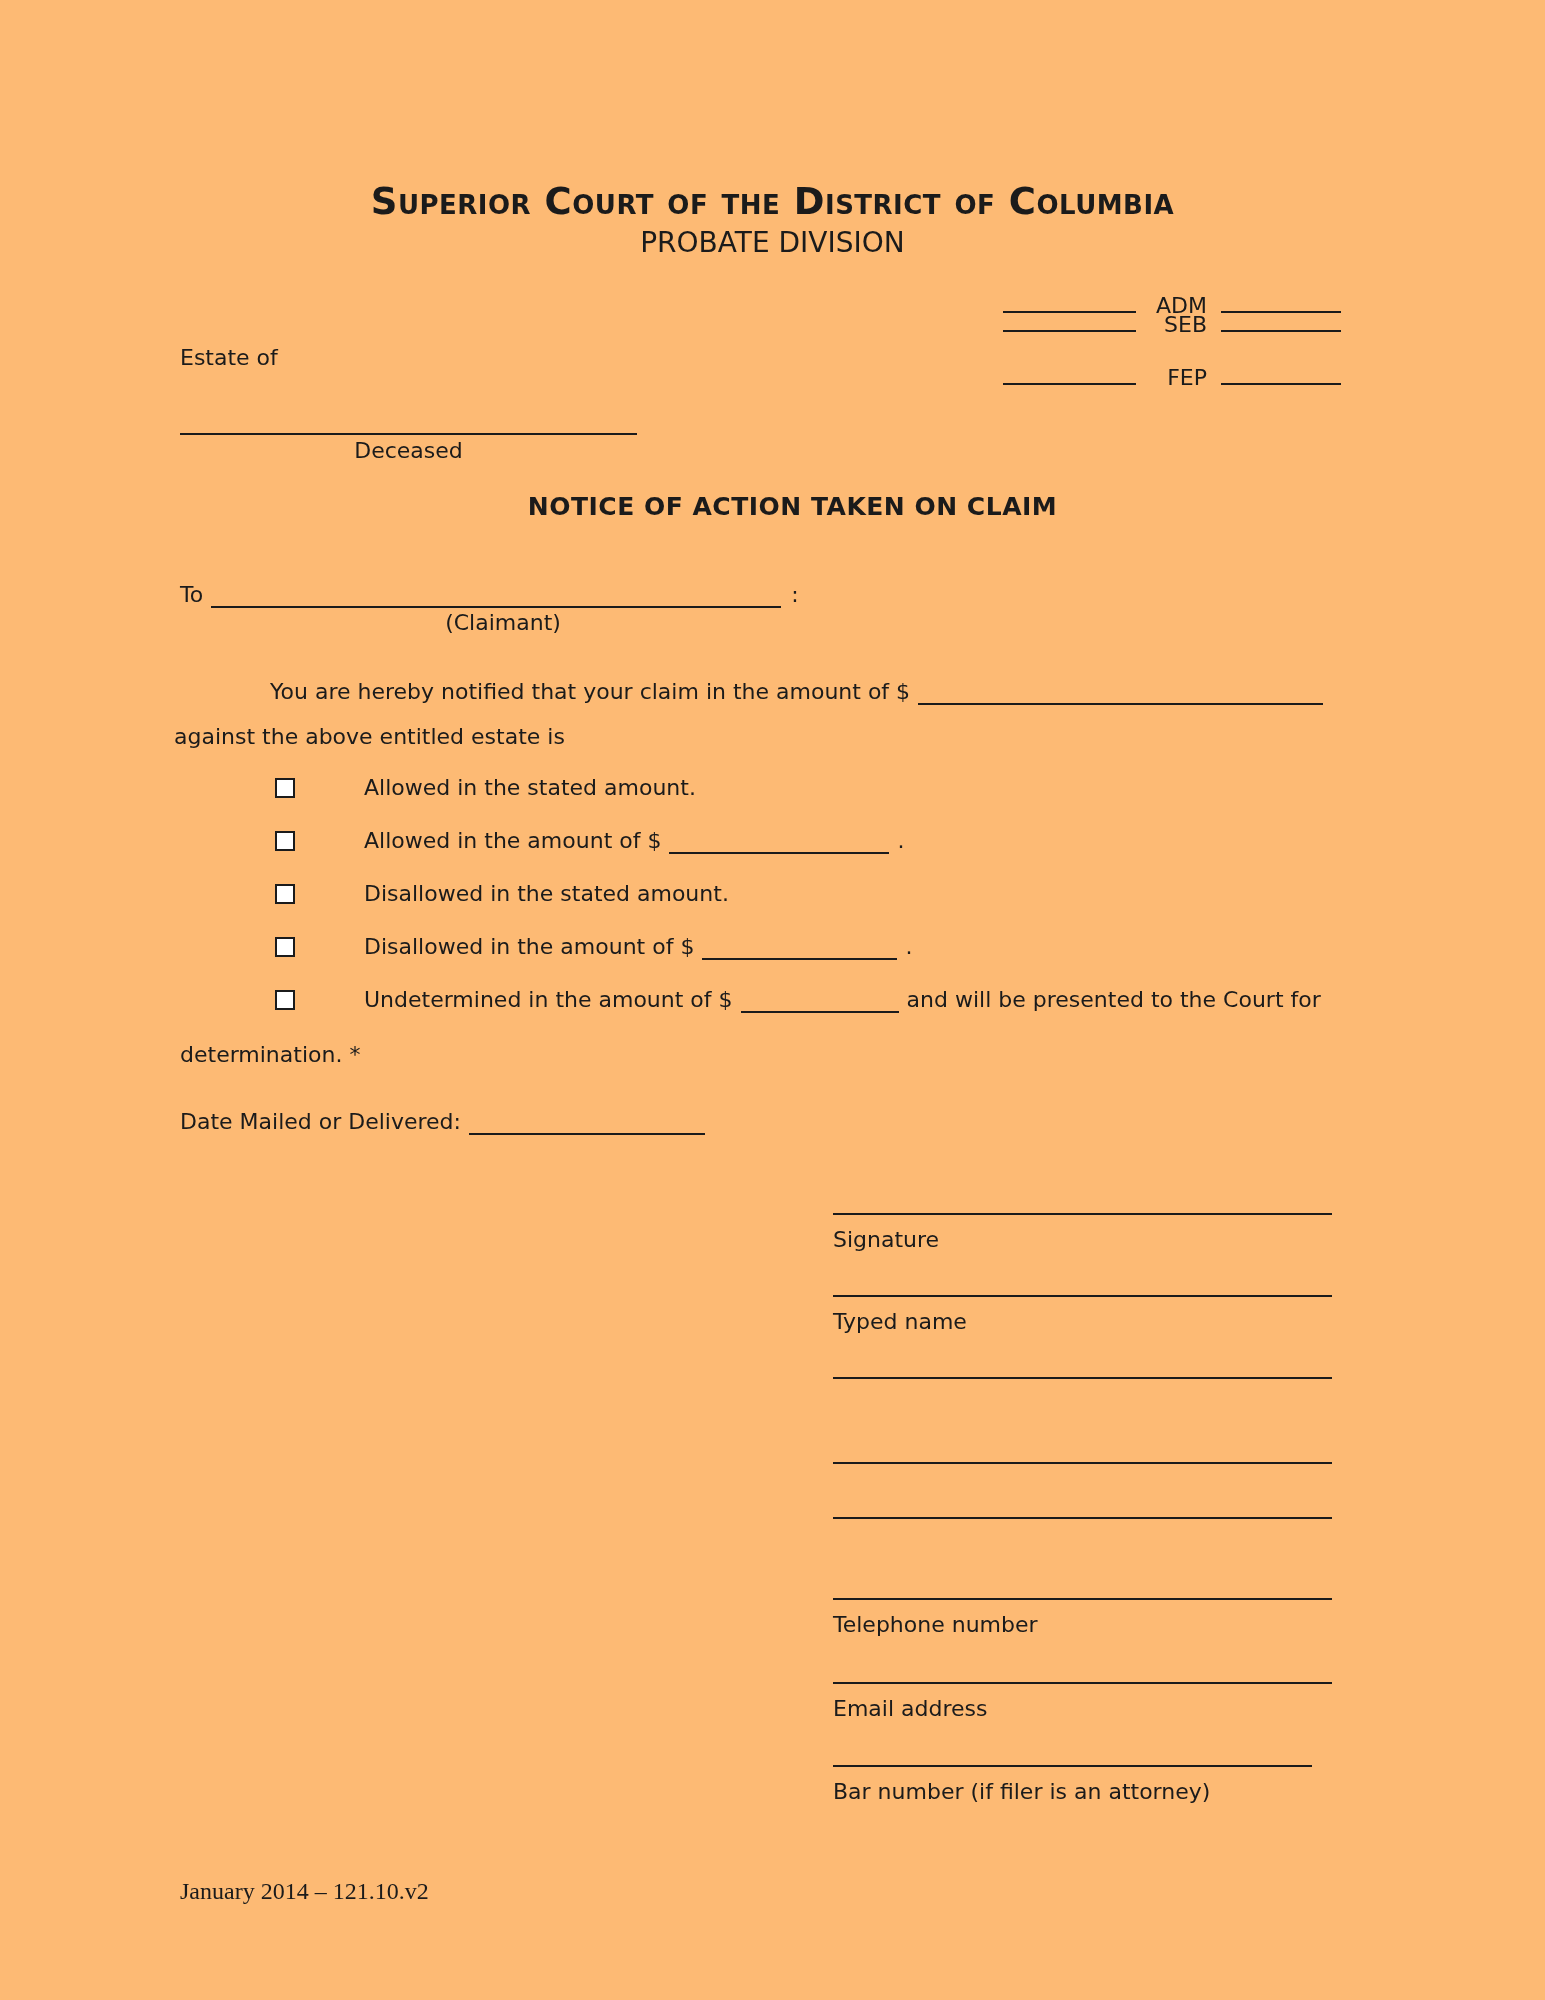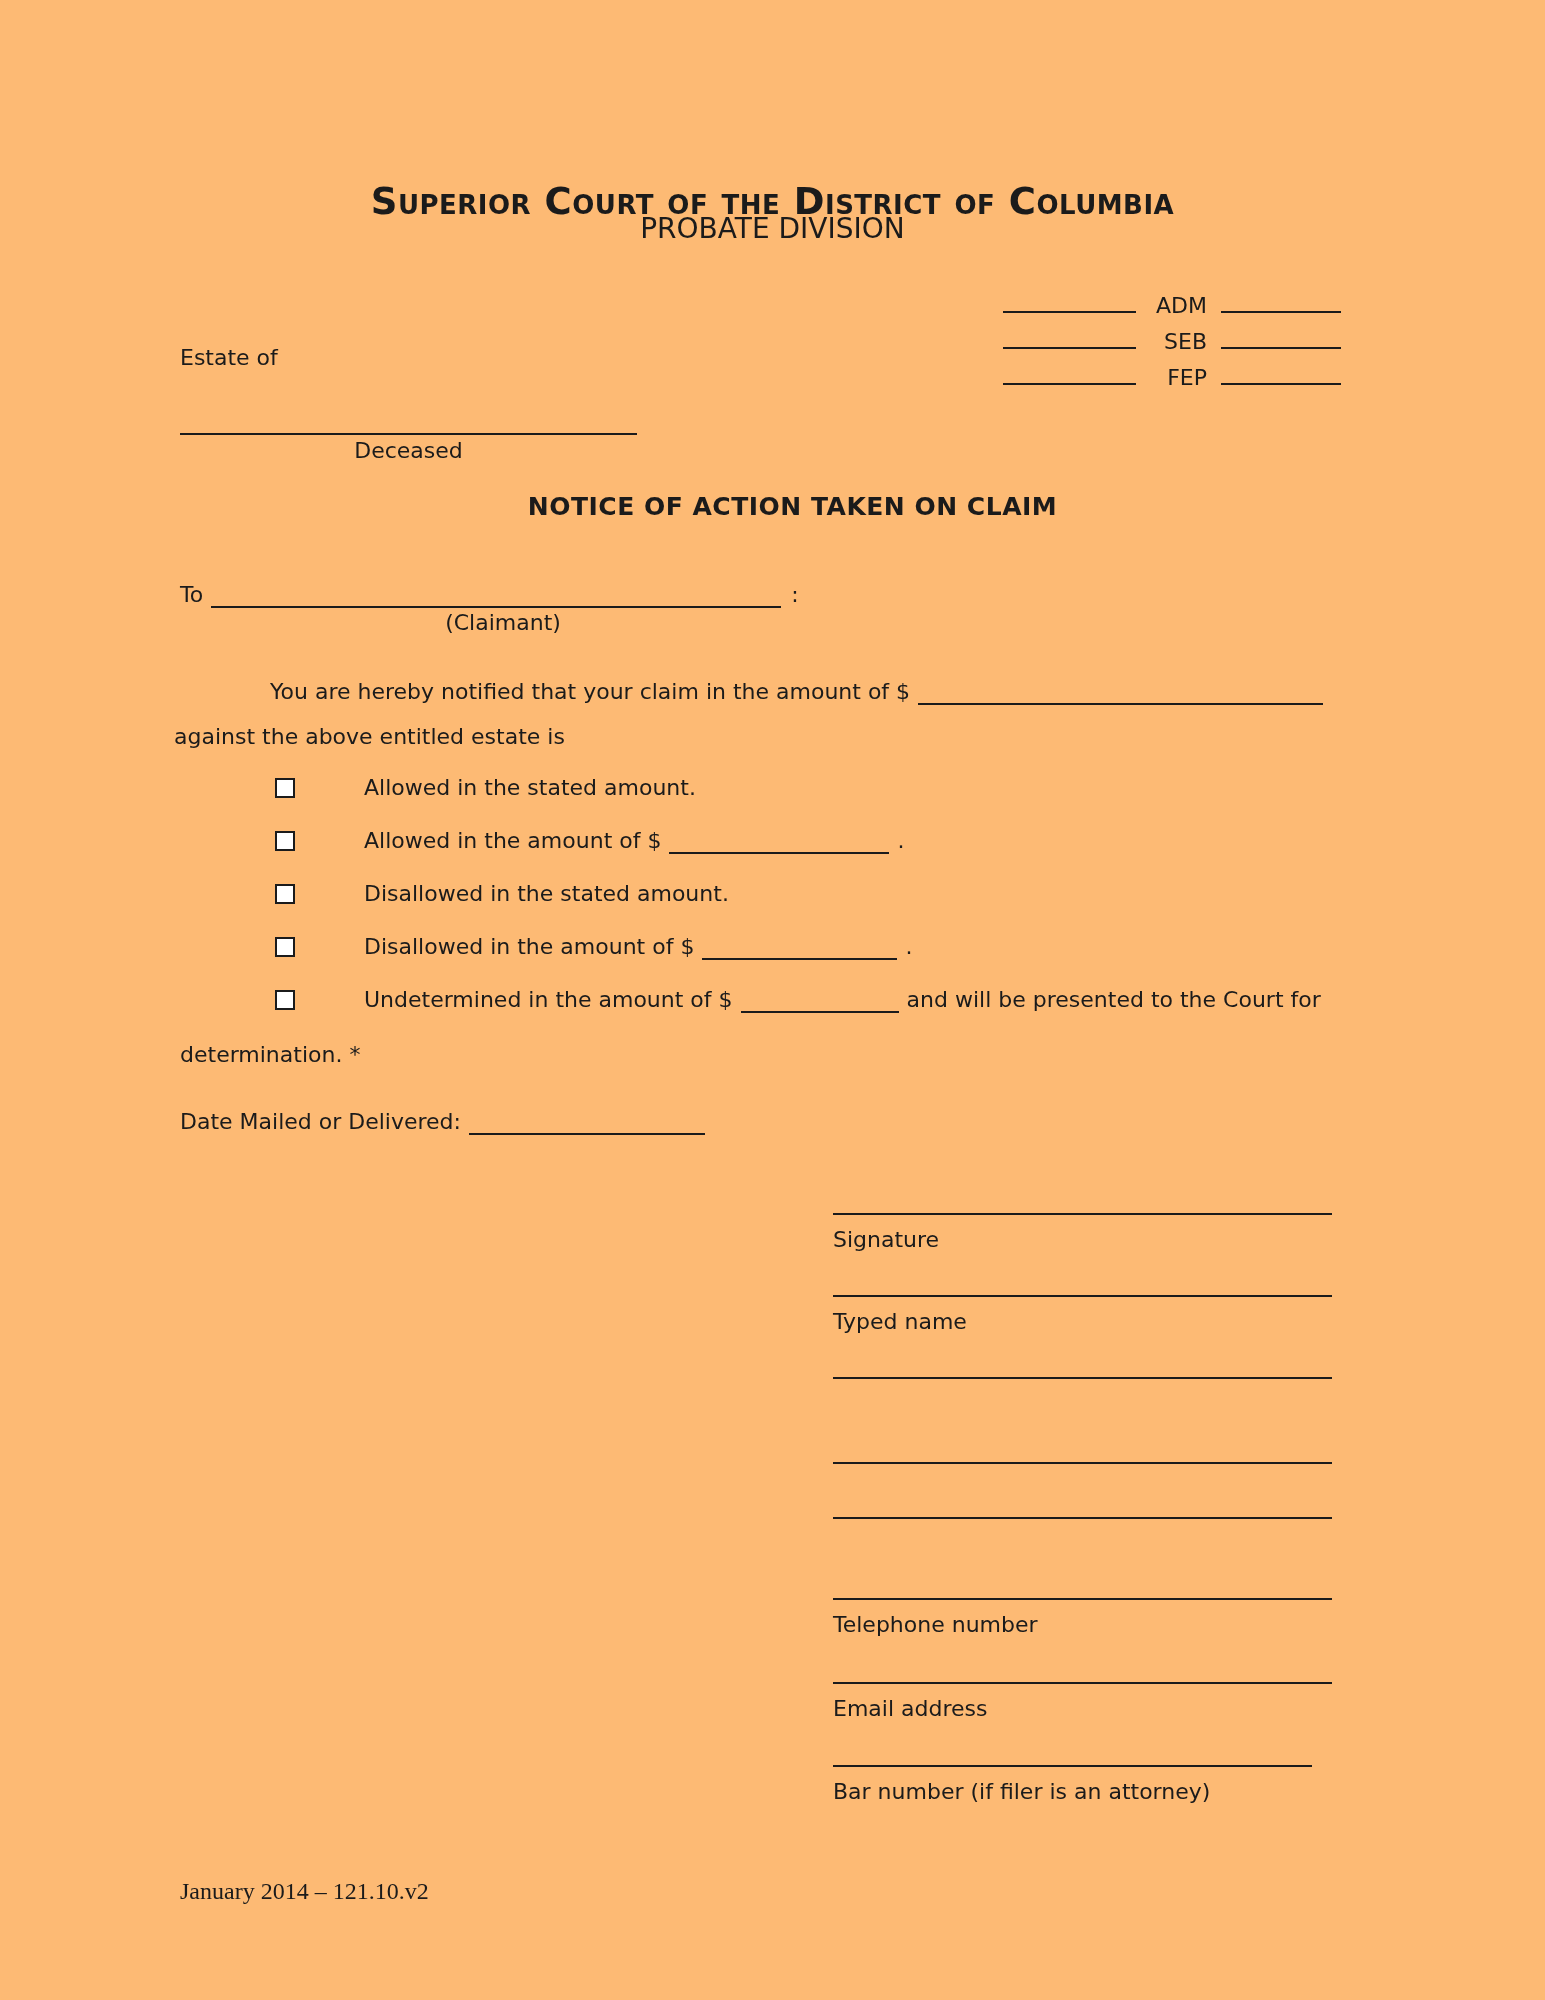--- a/index.html
+++ b/index.html
@@ -22,32 +22,32 @@
   }
   
   .court-title{
     position:absolute;left:0;right:0;top:180px;
     text-align:center;
     font-size:37px;font-weight:bold;
     font-variant:small-caps;
     letter-spacing:.5px;
   }
   .division{
-    position:absolute;left:0;right:0;top:212px;
+    position:absolute;left:0;right:0;top:226px;
     text-align:center;
     font-size:28px;
   }
   
   .case-row{
     position:absolute;left:1003px;
     display:flex;align-items:baseline;
     white-space:nowrap;
   }
   .case-row.r1{top:293px}
-  .case-row.r2{top:329px}
+  .case-row.r2{top:312px}
   .case-row.r3{top:365px}
   .case-left{width:133px;margin-right:14px}
   .case-label{display:inline-block;width:57px;text-align:right}
   .case-right{width:120px;margin-left:14px}
   
   .estate-label{position:absolute;left:180px;top:345px}
   .estate-line{position:absolute;left:180px;top:410px;width:457px;height:23px;border-bottom:2.2px solid #1b1b1b}
   .deceased{position:absolute;left:180px;top:438px;width:457px;text-align:center}
   
   .form-title{

